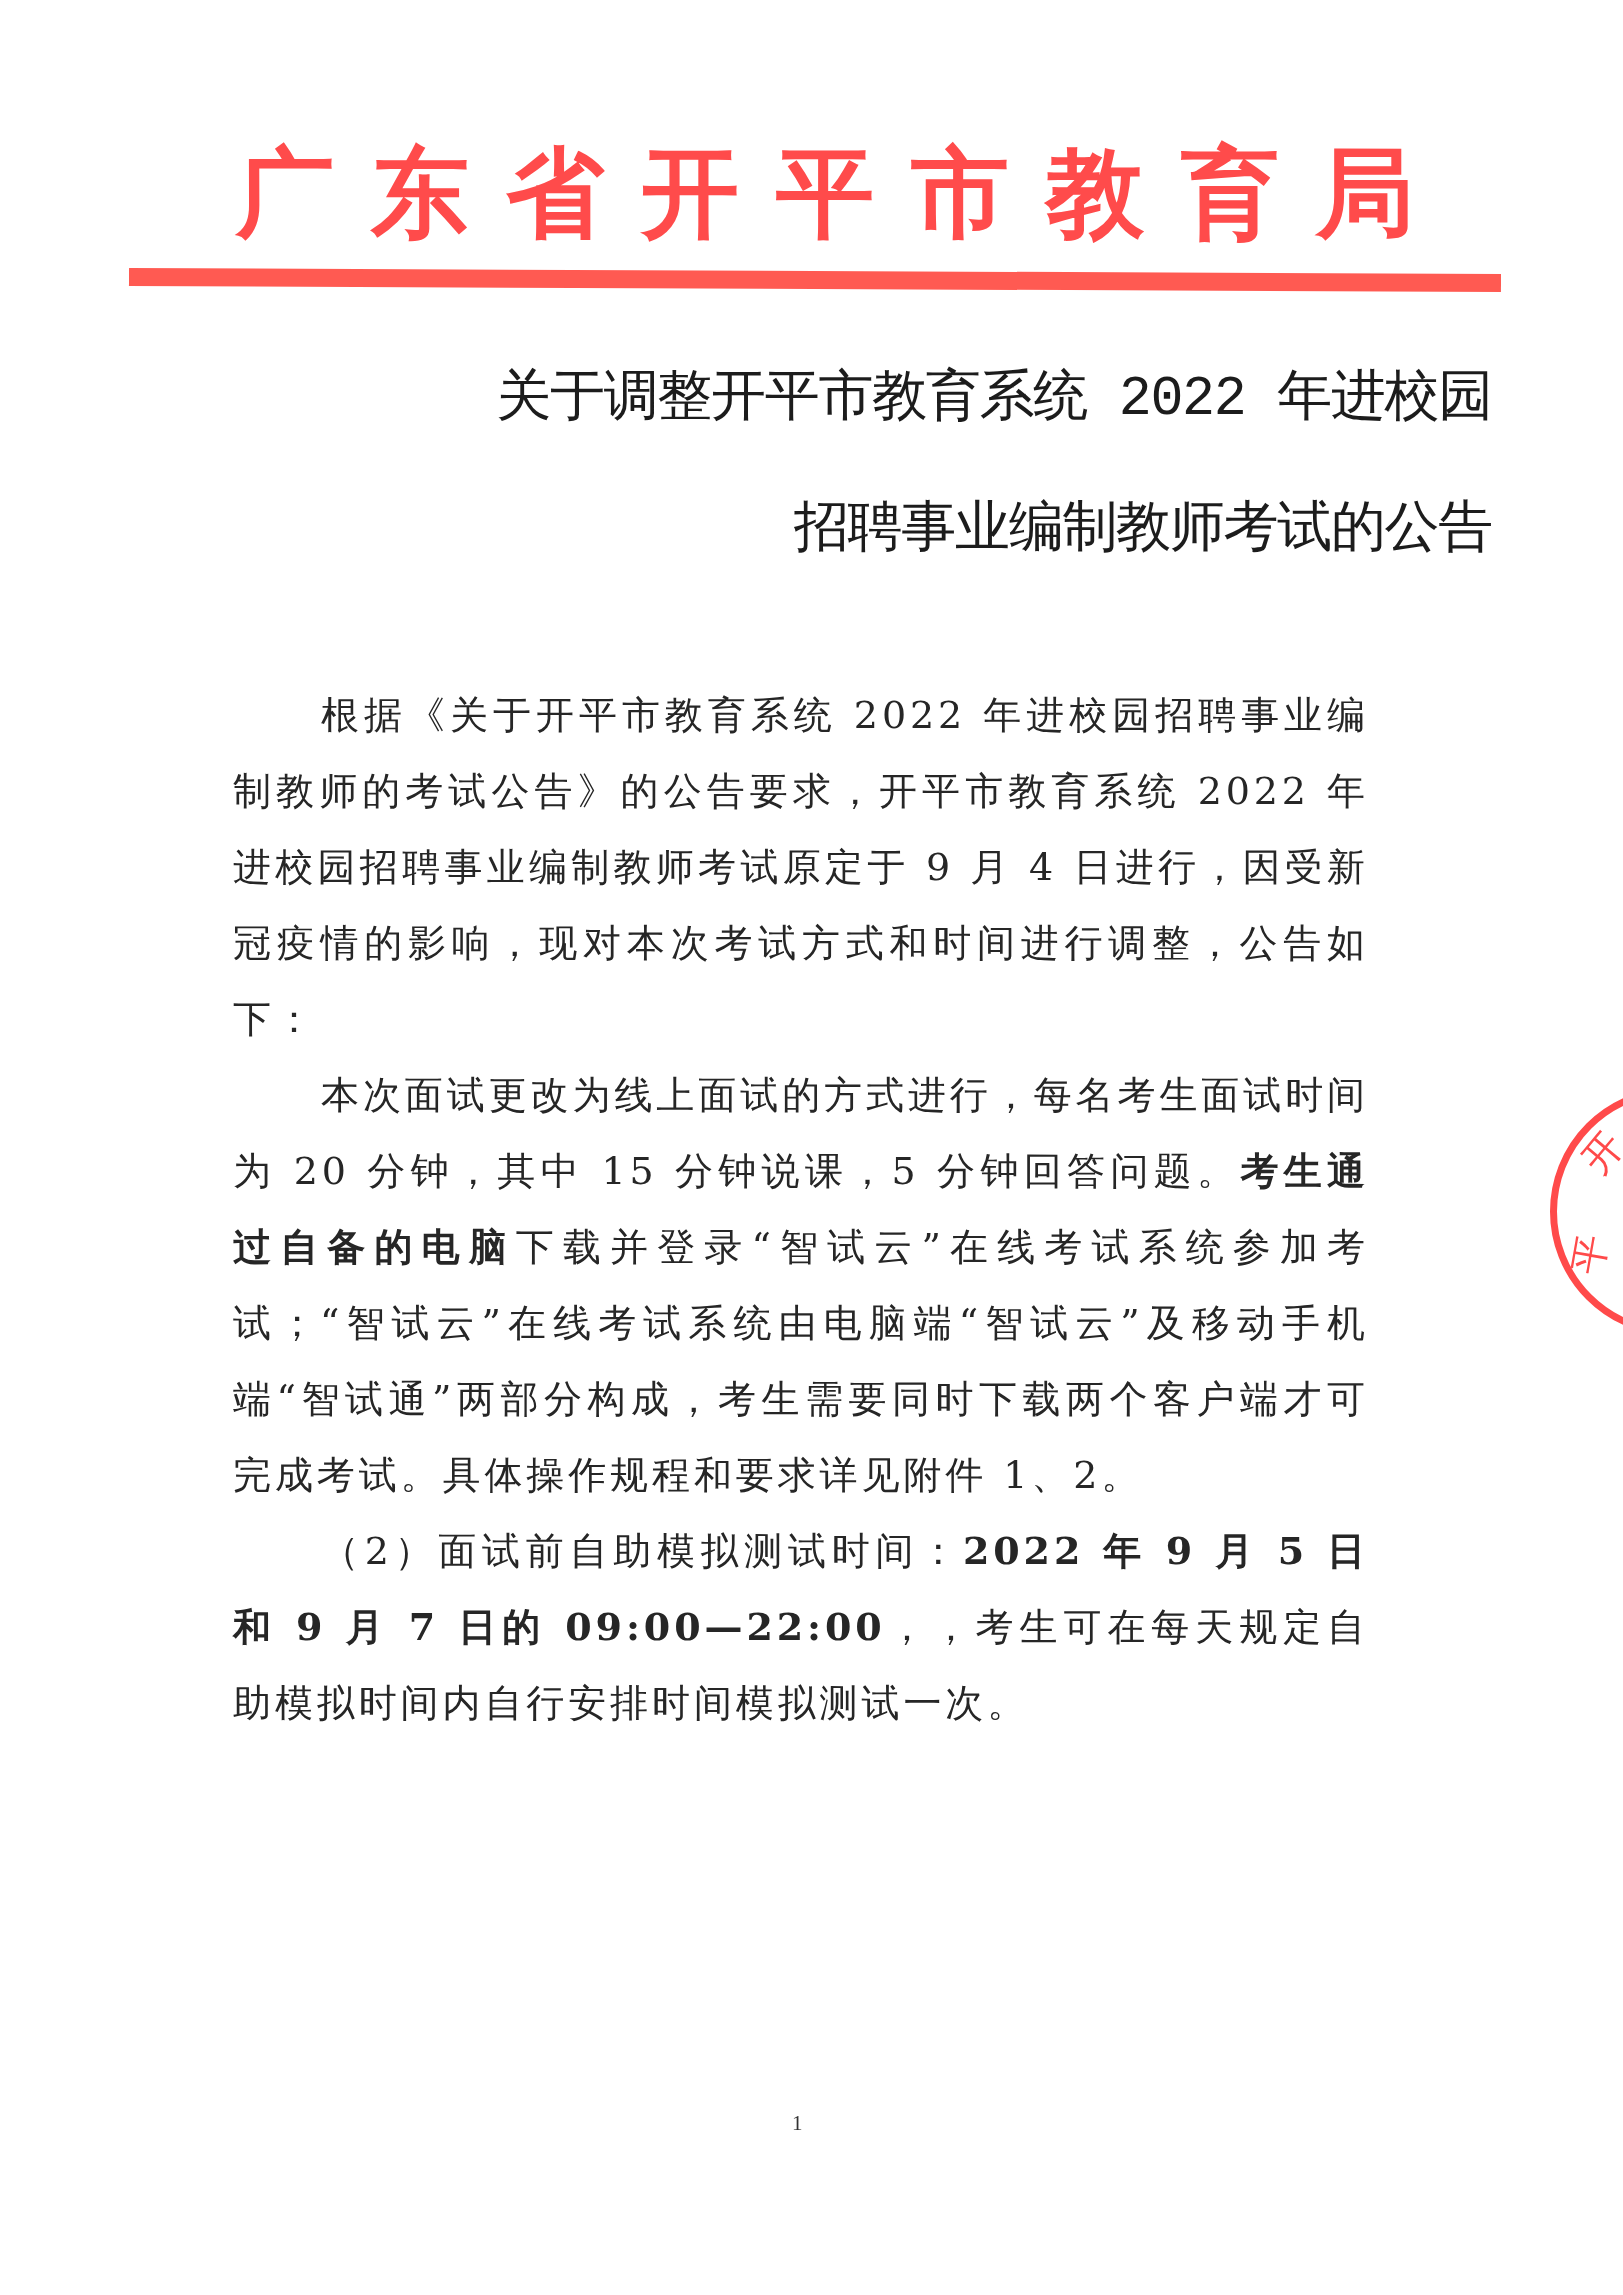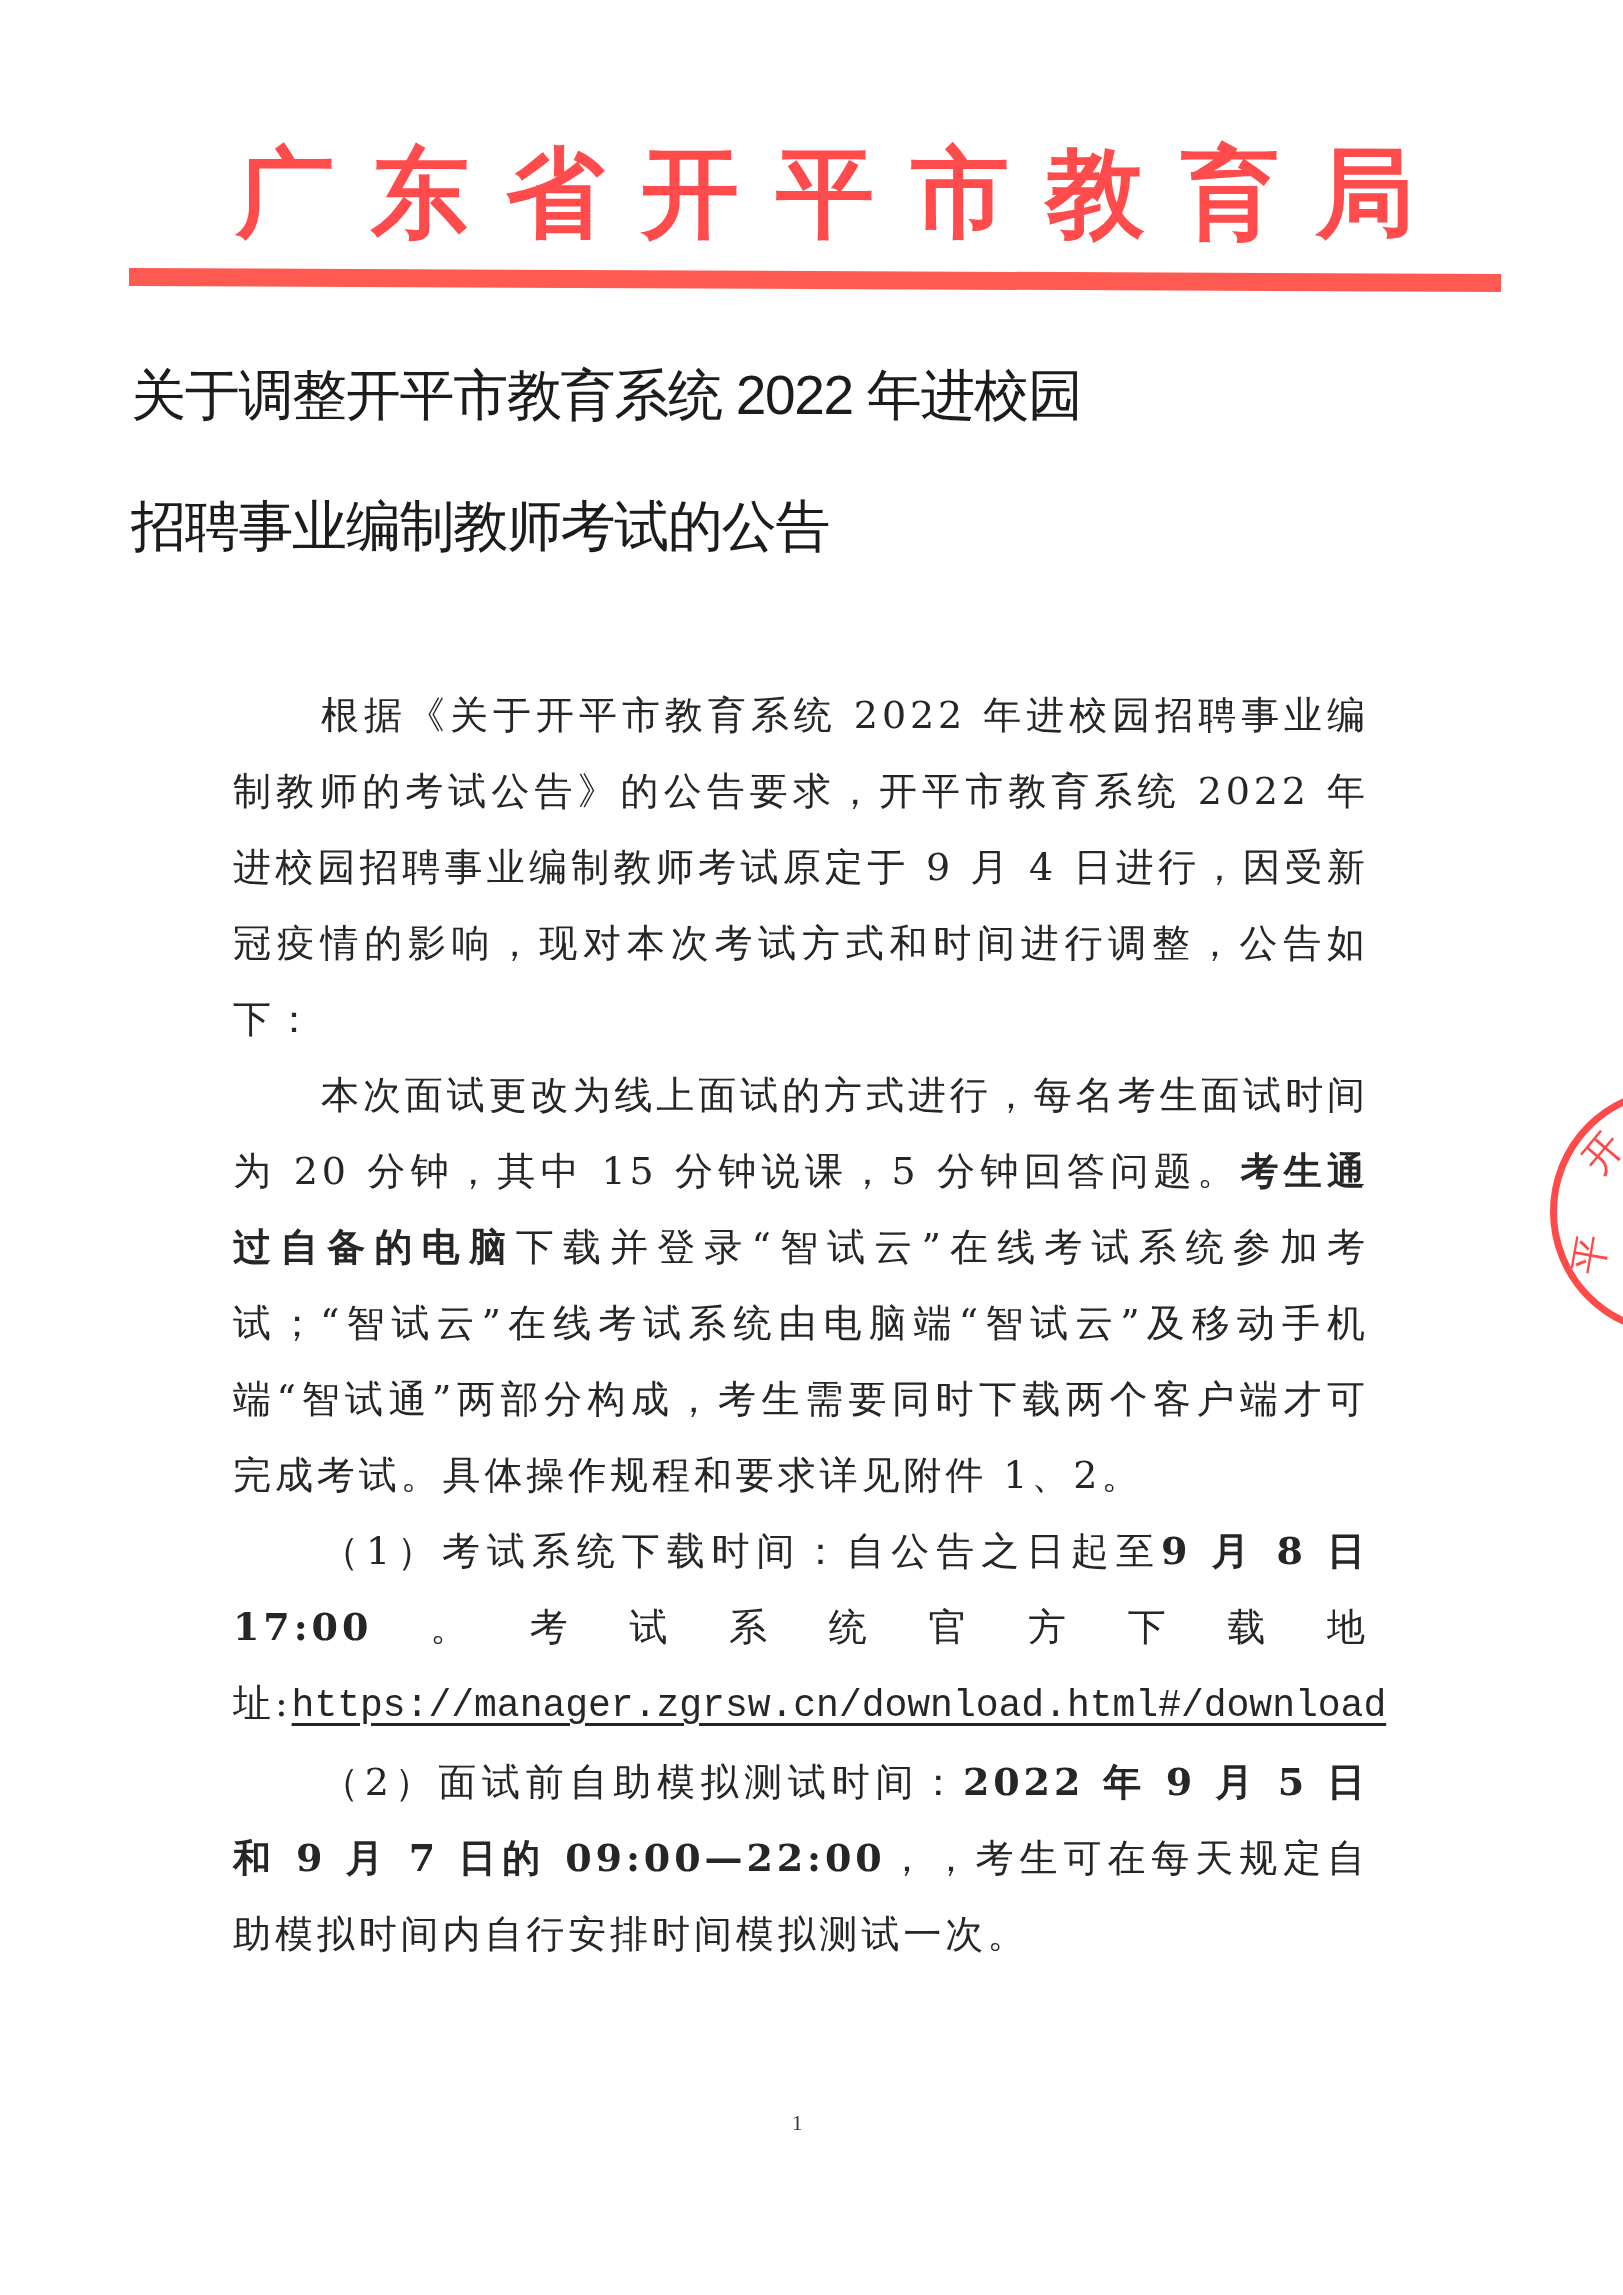--- a/index.html
+++ b/index.html
@@ -13,22 +13,22 @@
   }
   .masthead span {
     color: #ff4b4b; font-size: 98px; font-weight: bold; line-height: 1;
     font-family: "DejaVu Serif", serif;
   }
   .red-rule {
     position: absolute; left: 129px; top: 268px; width: 1372px; height: 18.3px;
     background: #ff5a52; transform: rotate(0.25deg); transform-origin: left center;
   }
   .doc-title {
-    position: absolute; left: 131px; width: 1361px; text-align: left;
-    font-family: Liberation Sans, sans-serif; font-size: 55px; color: #1c1c1c; letter-spacing: -1.3px;
+    position: absolute; left: 131px; width: 1361px; text-align: right;
+    font-family: Liberation Mono, monospace; font-size: 55px; color: #1c1c1c; letter-spacing: -1.3px;
   }
   .doc-title.l1 { top: 359px; }
   .doc-title.l2 { top: 490px; }
   .body-text {
     position: absolute; left: 233px; width: 1136px; top: 677px;
     font-size: 38px; line-height: 76px; letter-spacing: 3.9px; text-align: justify;
     font-family: "DejaVu Serif", serif; color: #262626;
   }
   .body-text p { margin: 0; text-indent: 88px; }
   .body-text .heading { font-weight: bold; }
@@ -62,21 +62,20 @@
 </div>
 
 <div class="red-rule"></div>
 
 <div class="doc-title l1">关于调整开平市教育系统 2022 年进校园</div>
 <div class="doc-title l2">招聘事业编制教师考试的公告</div>
 
 <div class="body-text">
   <p>根据《关于开平市教育系统 2022 年进校园招聘事业编制教师的考试公告》的公告要求，开平市教育系统 2022 年进校园招聘事业编制教师考试原定于 9 月 4 日进行，因受新冠疫情的影响，现对本次考试方式和时间进行调整，公告如下：</p>
   <p><span>本次面试更改为线上面试的方式进行，每名考生面试时间为 20 分钟，其中 15 分钟说课，5 分钟回答问题。</span><b>考生通过自备的电脑</b><span>下载并登录“智试云”在线考试系统参加考试；“智试云”在线考试系统由电脑端“智试云”及移动手机端“智试通”两部分构成，考生需要同时下载两个客户端才可完成考试。具体操作规程和要求详见附件 1、2。</span></p>
-  <p><span>（1）考试系统下载时间：自公告之日起至</span><b>9 月 8 日 17:00</b><span>。考试系统官方下载地址:</span><span class="link">https://manager.zgrsw.cn/download.html#/download</span></p>
   <p><span>（2）面试前自助模拟测试时间：</span><b>2022 年 9 月 5 日和 9 月 7 日的 09:00—22:00</b><span>，，考生可在每天规定自助模拟时间内自行安排时间模拟测试一次。</span></p>
 </div>
 
 <div class="seal">
   <span class="seal-char" style="left:26px; top:39px; transform:rotate(-50deg);">开</span>
   <span class="seal-char" style="left:13px; top:141px; transform:rotate(-80deg);">平</span>
 </div>
 
 <div class="page-number">1</div>
 

